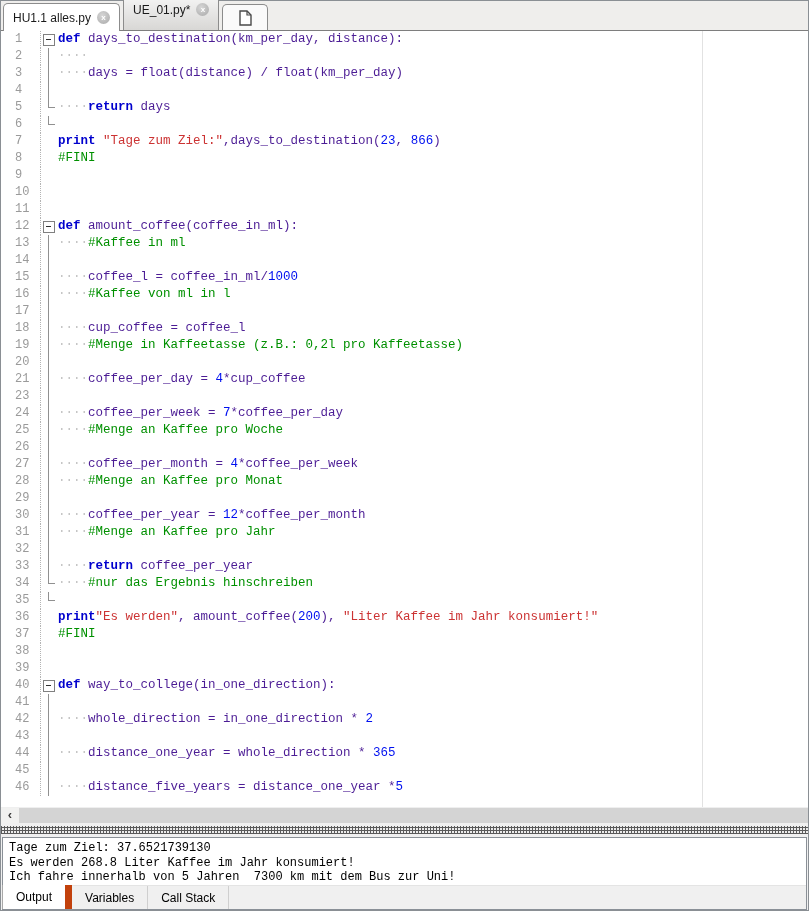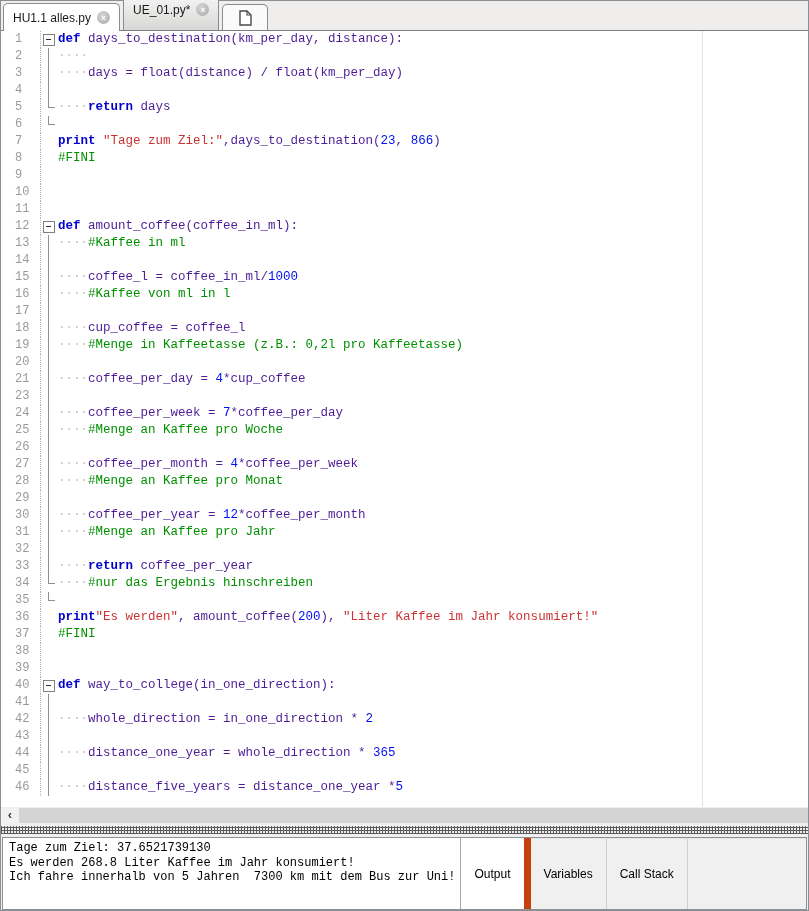--- a/index.html
+++ b/index.html
@@ -51,21 +51,21 @@
 
   
   .splitter { height:14px; background:#f0f0f0; flex:none; position:relative; }
   .splitter::before { content:""; position:absolute; left:0; right:0; top:3px; height:8px;
      background-image:
        repeating-linear-gradient(0deg, #5a5a5a 0 1px, transparent 1px 3px),
        repeating-linear-gradient(90deg, #5a5a5a 0 1px, transparent 1px 3px);
      background-color:#ececec; }
 
   
-  .bottom { flex:1; border:1px solid #8a9097; background:#fff; display:flex; margin:0 1px; }
+  .bottom { flex:1; border:1px solid #8a9097; background:#fff; display:flex; flex-direction:column; margin:0 1px; }
   .out-text { height:47px; padding:3px 6px 0 6px; overflow:hidden;
               font-family:"Liberation Mono","DejaVu Sans Mono",monospace; font-size:12px;
               line-height:14.5px; color:#000; white-space:pre; }
   .btabs { flex:1; background:#f0f0f0; display:flex; align-items:stretch; border-top:1px solid #e4e4e4; }
   .btab { padding:0 13px; font-size:12px; color:#000; display:flex; align-items:center;
           border-right:1px solid #cfcfcf; }
   .btab.active { background:#fff; border-right:7px solid #c2410c; border-left:1px solid #a8a8a8;
                  margin-left:-1px; margin-top:-1px; }
 </style>
 </head>

